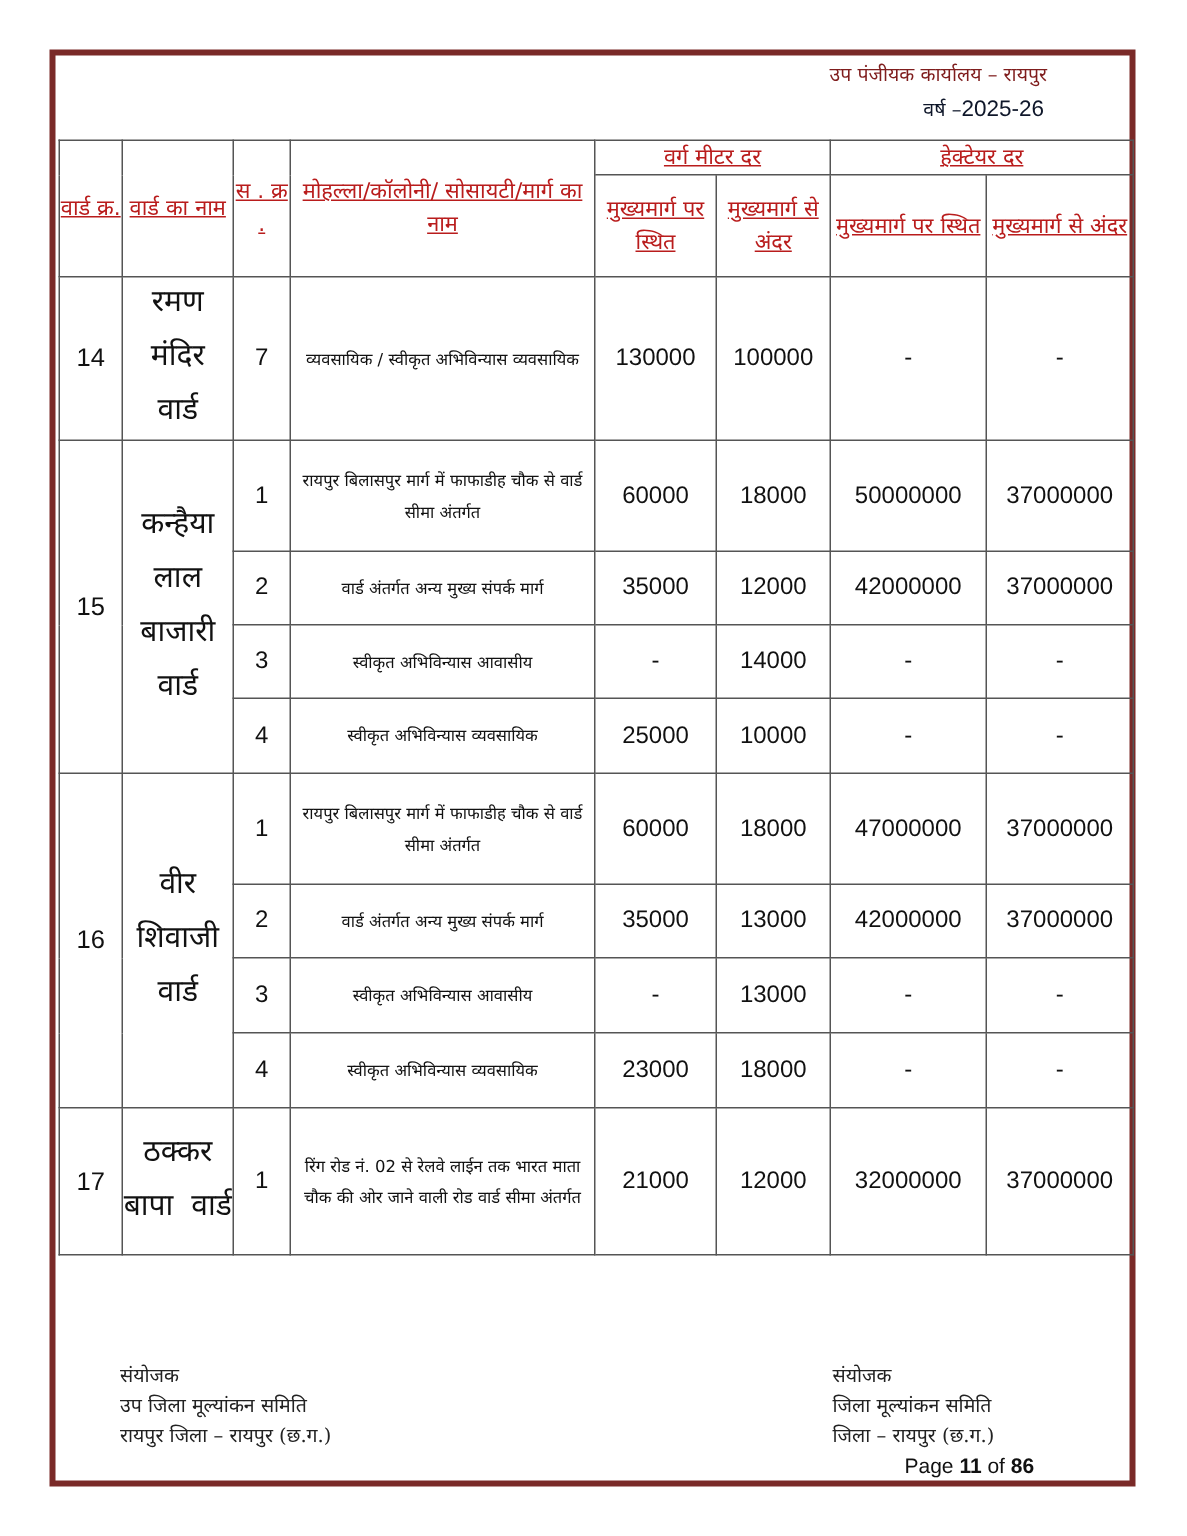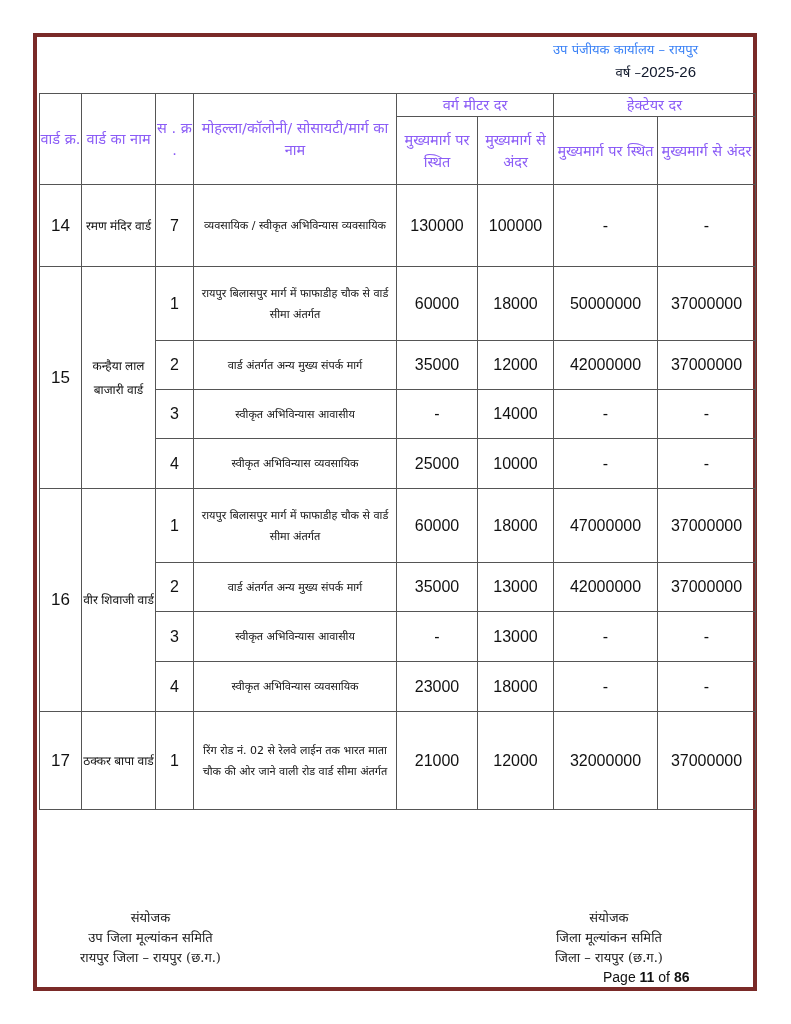--- a/index.html
+++ b/index.html
@@ -1,32 +1,32 @@
 <!DOCTYPE html>
 <html><head>
 <meta charset="utf-8">
 <style>
   html,body{margin:0;padding:0;background:#fff;}
   body{width:791px;height:1024px;position:relative;overflow:hidden;font-family:"DejaVu Serif","Liberation Serif",serif;color:#000;}
   .frame{position:absolute;left:33px;top:33px;width:716px;height:950px;border:4px solid #7a2a28;border-right-width:4px;border-bottom-width:4px;}
-  .hdr1{position:absolute;right:93px;top:40px;font-size:13px;color:#3b82f6;}
+  .hdr1{position:absolute;right:93px;top:40px;font-size:13px;color:#7f1d1d;}
   .hdr2{position:absolute;right:95px;top:63px;font-size:13px;color:#0f172a;}
   .hdr2 .yr{font-family:"Liberation Sans",sans-serif;font-size:15px;}
   table.rates{position:absolute;left:39px;top:93px;border-collapse:collapse;table-layout:fixed;width:716px;}
   table.rates td, table.rates th{border:1px solid #555;padding:0;text-align:center;vertical-align:middle;font-weight:normal;}
-  th{color:#8b5cf6;font-size:14.5px;line-height:22px;font-family:"DejaVu Sans","Liberation Sans",sans-serif;}
+  th{color:#b91c1c;font-size:14.5px;line-height:22px;font-family:"DejaVu Sans","Liberation Sans",sans-serif;text-decoration:underline;}
   th.grp{height:22px;}
   td{font-family:"Liberation Sans",sans-serif;font-size:16px;color:#111;}
   td.wno{font-weight:bold;font-size:17px;}
-  td.wname{font-family:Liberation Sans, sans-serif;font-size:12px;line-height:24px;}
+  td.wname{font-family:Liberation Mono, monospace;font-size:20px;line-height:36px;}
   td.desc{font-family:"DejaVu Sans","Liberation Sans",sans-serif;font-size:11px;line-height:21px;padding:0 2px;}
   td.sno{text-align:left;padding-left:12px;vertical-align:bottom;padding-bottom:8px;}
   td.sno.mid{vertical-align:middle;padding-bottom:0;}
   td.num{font-size:16px;}
-  .sig{position:absolute;text-align:center;font-size:13px;line-height:20px;color:#222;}
+  .sig{position:absolute;font-size:13px;line-height:20px;color:#222;}
   .sig.left{left:80px;top:908px;}
   .sig.right{left:555px;top:908px;}
   .page-no{position:absolute;left:603px;top:969px;font-family:"Liberation Sans",sans-serif;font-size:14px;color:#111;}
   .page-no b{font-weight:bold;margin-top:16px;}
 </style>
 </head>
 <body>
 
 <div class="frame"></div>
 

